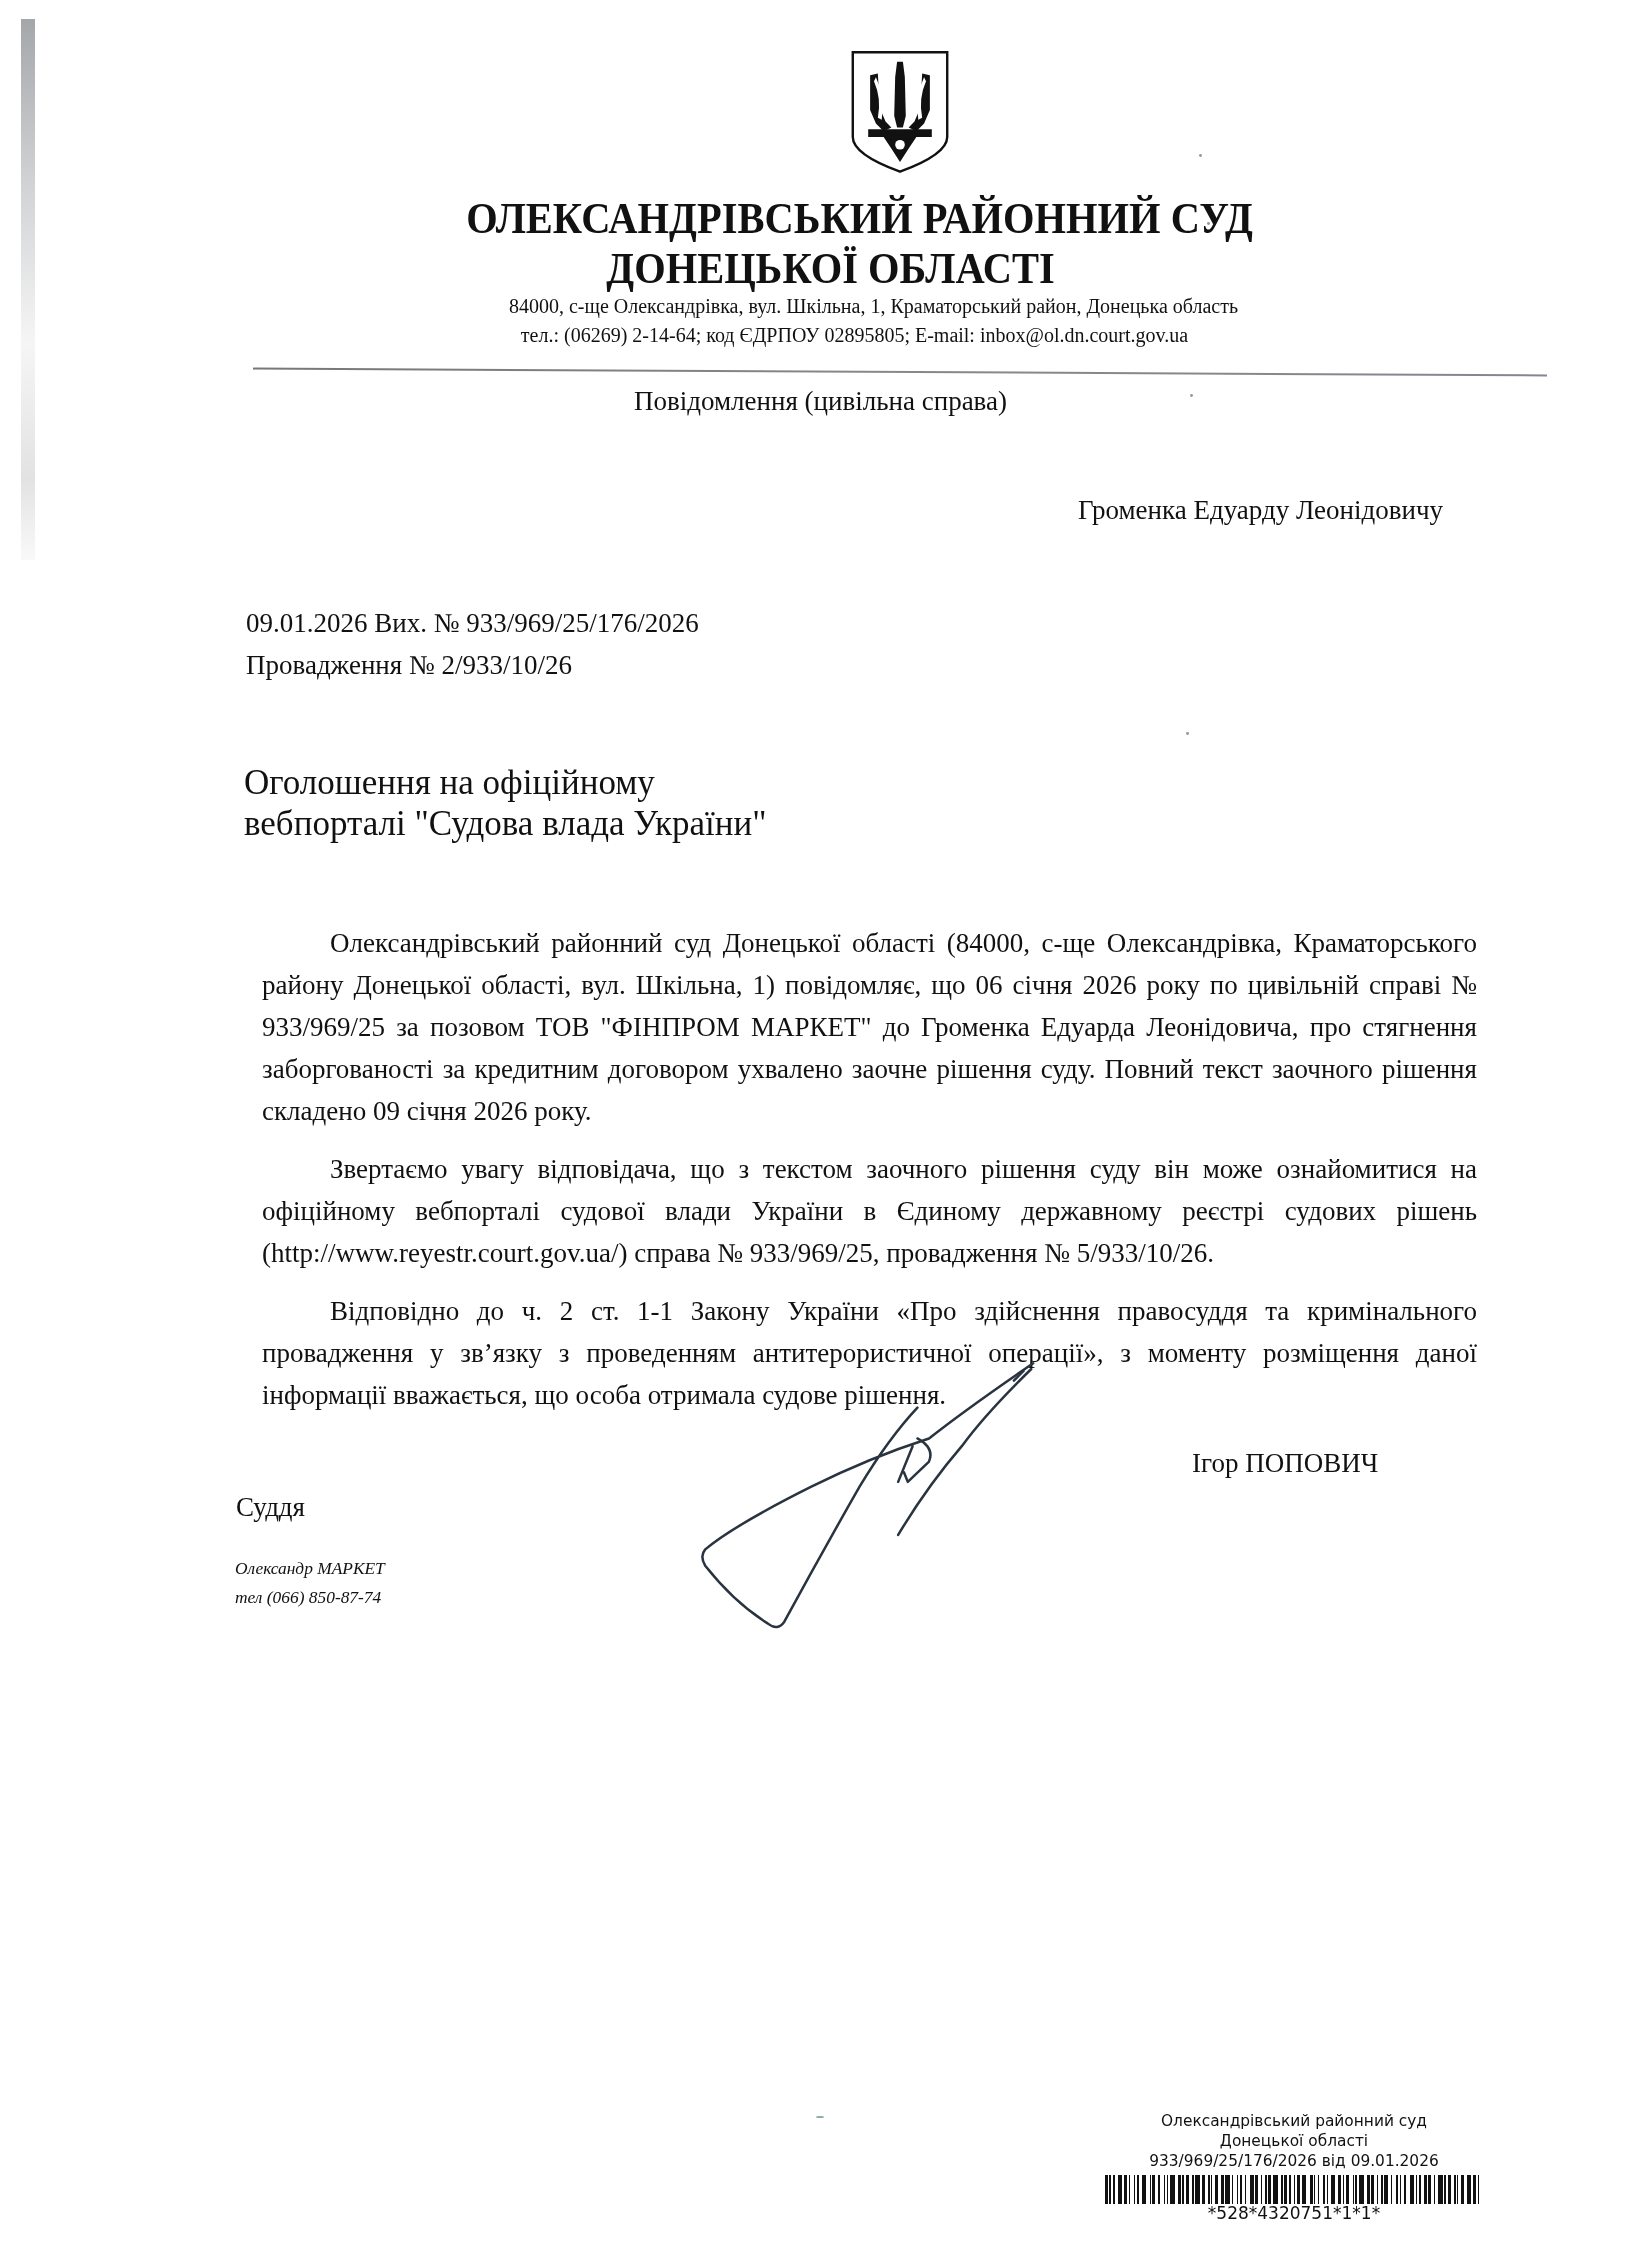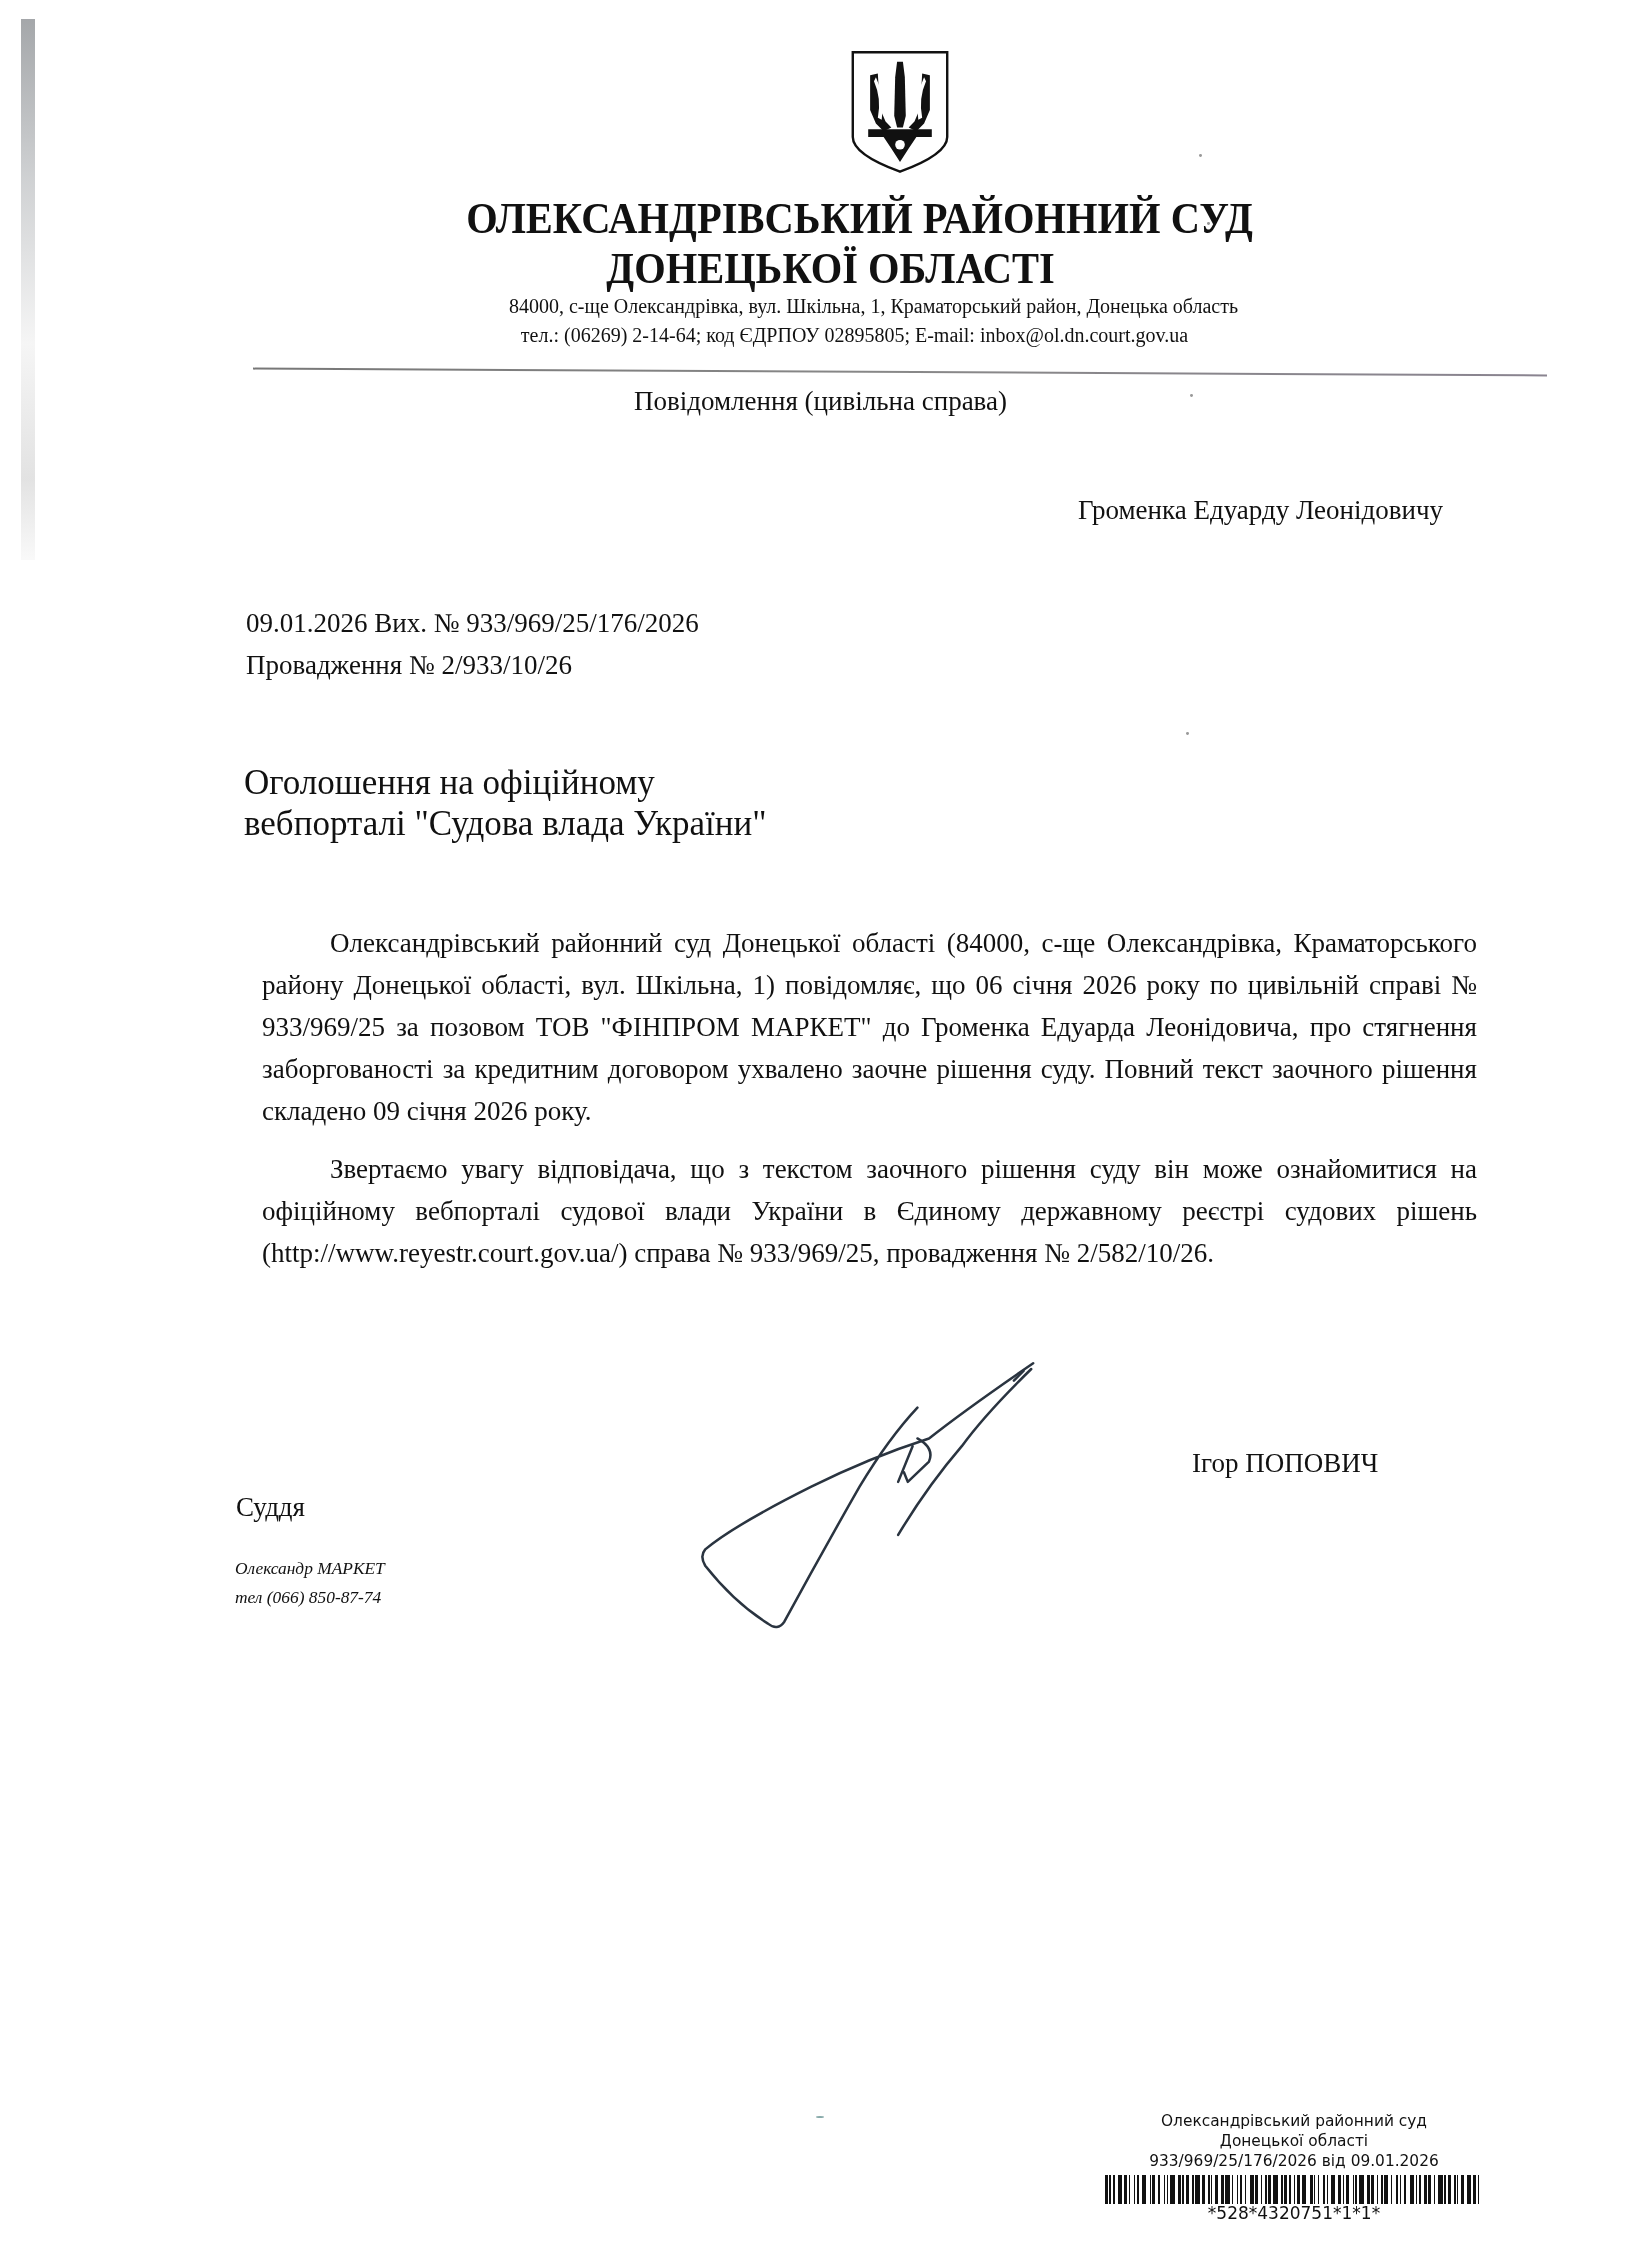--- a/index.html
+++ b/index.html
@@ -71,21 +71,22 @@
 <div class="abs recipient">Громенка Едуарду Леонідовичу</div>
 
 <div class="abs meta meta1">09.01.2026 Вих. № 933/969/25/176/2026</div>
 <div class="abs meta meta2">Провадження № 2/933/10/26</div>
 
 <div class="abs announce ann1">Оголошення на офіційному</div>
 <div class="abs announce ann2">вебпорталі "Судова влада України"</div>
 
 <div class="body-text">
   <p>Олександрівський районний суд Донецької області (84000, с-ще Олександрівка, Краматорського району Донецької області, вул. Шкільна, 1) повідомляє, що 06 січня 2026 року по цивільній справі № 933/969/25 за позовом ТОВ "ФІНПРОМ МАРКЕТ" до Громенка Едуарда Леонідовича, про стягнення заборгованості за кредитним договором ухвалено заочне рішення суду. Повний текст заочного рішення складено 09 січня 2026 року.</p>
-  <p>Звертаємо увагу відповідача, що з текстом заочного рішення суду він може ознайомитися на офіційному вебпорталі судової влади України в Єдиному державному реєстрі судових рішень (http://www.reyestr.court.gov.ua/) справа № 933/969/25, провадження № 2/582/10/26.</p>
+  <p>Звертаємо увагу відповідача, що з текстом заочного рішення суду він може ознайомитися на офіційному вебпорталі судової влади України в Єдиному державному реєстрі судових рішень (http://www.reyestr.court.gov.ua/) справа № 933/969/25, провадження № 5/933/10/26.</p>
+  <p>Відповідно до ч. 2 ст. 1-1 Закону України «Про здійснення правосуддя та кримінального провадження у зв’язку з проведенням антитерористичної операції», з моменту розміщення даної інформації вважається, що особа отримала судове рішення.</p>
 </div>
 
 <div class="abs judge-label">Суддя</div>
 <div class="abs judge-name">Ігор ПОПОВИЧ</div>
 
 <svg class="abs signature" viewBox="0 0 440 310">
   <g fill="none" stroke="#2a3440" stroke-width="2.6" stroke-linecap="round" stroke-linejoin="round">
     <path d="M370 22 Q300 70 262 100 Q200 120 140 150 Q60 190 30 215 Q24 222 30 232 Q60 270 95 292 Q105 300 112 290 Q150 220 190 150 Q220 100 250 68"></path>
     <path d="M250 100 Q268 110 262 124 L240 145 L236 135"></path>
     <path d="M230 145 L245 108"></path>

